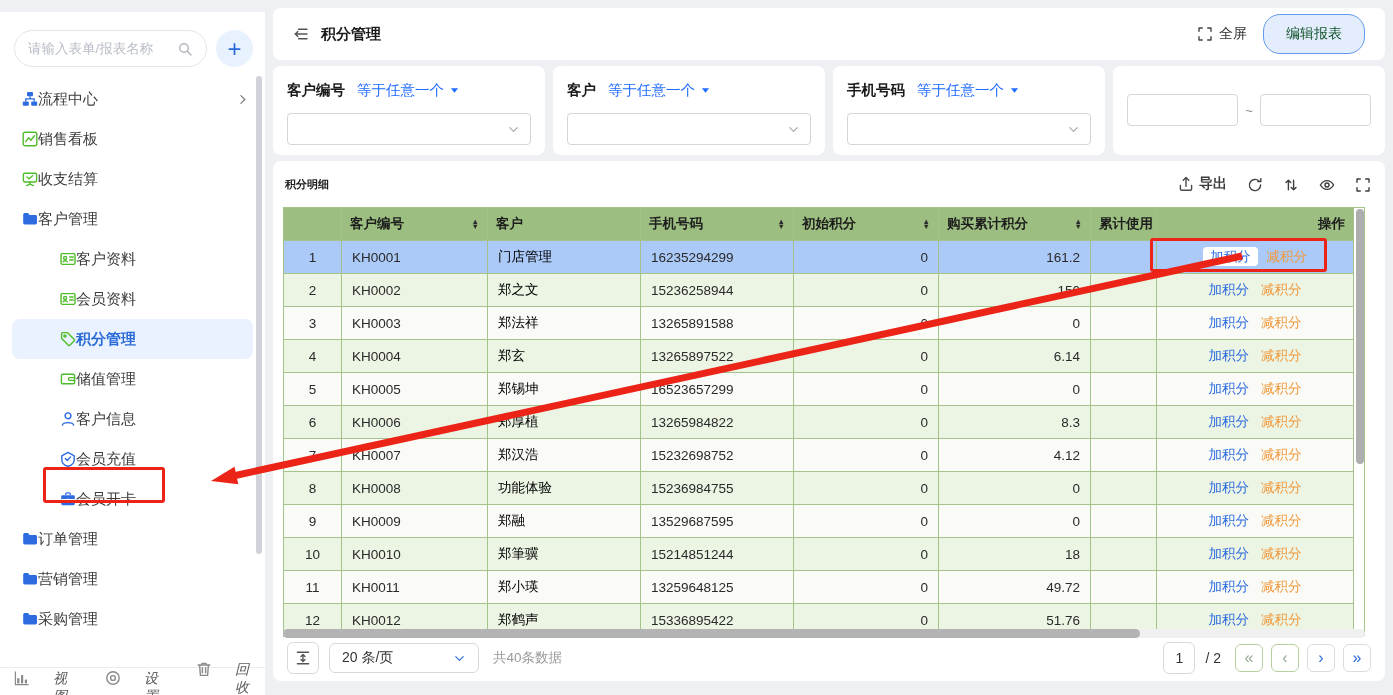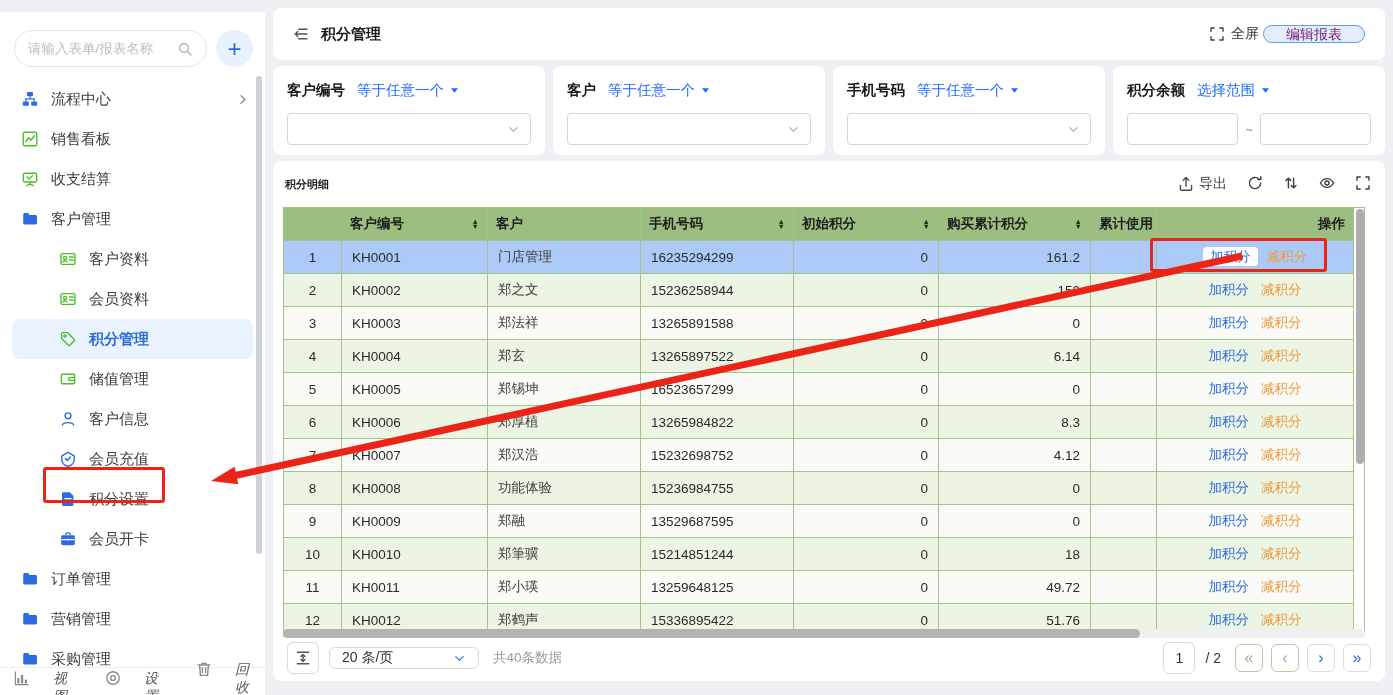--- a/index.html
+++ b/index.html
@@ -10,94 +10,94 @@
   .ic-blue { color:#2e6ae0; }
   .ic-green { color:#4fbc2a; }
 
   
   .sidebar { position:absolute; left:0; top:12px; width:265px; height:695px; background:#fff; z-index:2; }
   .sidebar-top { display:flex; align-items:center; gap:9px; padding:18px 12px 10px 14px; }
   .search-box { flex:1; height:37px; border:1px solid #e3e5ea; border-radius:19px; display:flex; align-items:center; justify-content:space-between; padding:0 13px; color:#b9bdc7; font-size:13.5px; background:#fff; }
   .search-box .icon { color:#b0b4bd; }
   .add-btn { width:37px; height:37px; border-radius:50%; background:#e8f1fe; color:#2b6bd8; font-size:24px; border:none; display:flex; align-items:center; justify-content:center; line-height:1; cursor:pointer; }
   #sidebar-menu { margin-top:2px; }
-  .menu-item { height:40px; display:flex; align-items:center; gap:13px; padding:0 16px 0 22px; font-size:15px; color:#3c3c3c; cursor:pointer; }
+  .menu-item { height:40px; display:flex; align-items:center; padding:0 16px 0 22px; font-size:15px; color:#3c3c3c; cursor:pointer; }
   .menu-item.level1 { padding-left:60px; }
   .menu-item.active { background:#e9f2fe; border-radius:8px; margin:0 12px; padding-left:48px; color:#2b6bd8; font-weight:bold; }
   .menu-item .chev { margin-left:auto; color:#777; }
   .menu-item .chev svg { width:13px; height:13px; }
   .sidebar-scrollbar { position:absolute; right:3px; top:64px; width:6px; height:478px; background:#cfd2d8; border-radius:3px; z-index:3; }
   .sidebar-footer { position:absolute; bottom:0; left:0; right:0; height:40px; border-top:1px solid #ececec; display:flex; align-items:center; padding:0 14px; gap:38px; color:#555; font-size:14px; background:#fff; z-index:4; }
   .footer-item { display:flex; gap:23px; cursor:pointer; color:#5a5a5a;font-style:italic; }
   .footer-item .icon { color:#8a8a8a; }
 
   
   .card { position:absolute; background:#fff; border-radius:8px; }
 
   
   #header-card { left:273px; top:8px; width:1112px; height:52px; display:flex; align-items:center; padding:0 20px; }
   .hc-left { display:flex; align-items:center; gap:12px; }
   .hc-left .icon { color:#555; }
   .page-title { font-size:15px; font-weight:bold; color:#1a1a1a; }
-  .hc-right { margin-left:auto; display:flex; align-items:center; gap:4px; }
+  .hc-right { margin-left:auto; display:flex; align-items:center; gap:16px; }
   .fullscreen-group { display:flex; align-items:center; gap:6px; font-size:14px; color:#333; cursor:pointer; }
   .fullscreen-group .icon { color:#444; }
-  .edit-btn { background:#e3edfc; border:1px solid #639aee; color:#701a75; border-radius:17px; height:18px; padding:0 22px; font-size:14px; cursor:pointer; }
+  .edit-btn { background:#e3edfc; border:1px solid #639aee; color:#14532d; border-radius:17px; height:40px; padding:0 22px; font-size:14px; cursor:pointer; }
 
   
   .filter-card { top:66px; height:89px; width:272px; padding:15px 14px 0 14px; }
   #filter-0 { left:273px; } #filter-1 { left:553px; } #filter-2 { left:833px; } #filter-3 { left:1113px; }
   .filter-head { display:flex; align-items:center; gap:12px; font-size:14.5px; }
   .filter-field { font-weight:bold; color:#1a1a1a; }
   .filter-op { color:#1f6bff; display:flex; align-items:center; gap:5px; cursor:pointer; }
   .filter-op .icon svg { width:11px; height:11px; }
   .filter-select { margin-top:13px; height:32px; border:1px solid #d6d6d6; border-radius:4px; display:flex; align-items:center; justify-content:flex-end; padding:0 10px; color:#a8a8a8; cursor:pointer; background:#fff; }
   .filter-select .icon svg { width:13px; height:13px; }
   .range-row { margin-top:13px; display:flex; align-items:center; gap:7px; }
   .range-input { flex:1; height:32px; border:1px solid #d6d6d6; border-radius:4px; background:#fff; }
   .range-sep { color:#888; font-size:13px; }
 
   
   #table-card { left:273px; top:161px; width:1112px; height:520px; }
   .table-head-row { display:flex; align-items:center; justify-content:space-between; padding:14px 14px 0 12px; }
   .table-title { font-size:11px; font-weight:bold; color:#1a1a1a; }
-  .table-tools { display:flex; align-items:flex-start; gap:20px; color:#444; font-size:14px; }
+  .table-tools { display:flex; align-items:flex-end; gap:20px; color:#444; font-size:14px;font-weight:bold; }
   .tool-item { display:flex; align-items:center; gap:5px; cursor:pointer; color:#3d3d3d; }
   .tool-item .icon { color:#4a4a4a; }
 
   .table-wrap { position:absolute; left:10px; top:46px; width:1082px; height:429px; display:flex; }
   table { border-collapse:collapse; table-layout:fixed; width:1070px; font-size:13.5px; }
   th,td { border:1px solid #a3c38a; height:33px; padding:0 10px; overflow:hidden; white-space:nowrap; }
   thead th { background:#9cbe80; font-weight:bold; color:#1d1d1d; padding:0 8px; }
   .th-flex { display:flex; align-items:center; }
   .th-flex.center { justify-content:flex-end; }
   .sort-glyph { margin-left:auto; display:flex; flex-direction:column; line-height:5.5px; font-size:7.5px; color:#2b2b2b; cursor:pointer; font-style:normal; }
   .sort-glyph i { font-style:normal; }
   tbody td { color:#2a2a2a; }
   .r-white td { background:#fafbf7; }
   .r-green td { background:#ecf4e4; }
   .r-selected td { background:#abcaf8; }
   .c-idx { text-align:center; }
   .c-num { text-align:right; }
   .c-act { text-align:center; }
-  .lnk { color:#404040; cursor:pointer; text-decoration:none; }
+  .lnk { color:#000000; cursor:pointer; text-decoration:none; }
   .act-add { color:#2d6cdf; cursor:pointer; margin-right:12px; }
   .act-add.hl { background:#fff; border-radius:4px; padding:2px 7px; margin-right:9px; }
   .act-sub { color:#f09a3e; cursor:pointer; }
 
   .vscroll { width:12px; border:1px solid #a3c38a; border-left:none; background:#fff; position:relative; }
   .vscroll-thumb { position:absolute; left:1.5px; top:1px; width:8px; height:255px; background:#aeaeae; border-radius:4px; }
   .hscroll { position:absolute; left:10px; top:468px; width:1082px; height:9px; background:#f0f0f0; border-radius:5px; }
   .hscroll-thumb { width:857px; height:9px; background:#b3b3b3; border-radius:5px; cursor:pointer; }
 
   
   .pager { position:absolute; left:0; bottom:0; width:100%; height:46px; display:flex; align-items:center; justify-content:space-between; padding:0 14px; }
   .pager-left { display:flex; align-items:center; gap:10px; }
   .sq-btn { width:32px; height:32px; border:1px solid #d9d9d9; border-radius:6px; display:flex; align-items:center; justify-content:center; color:#555; background:#fff; cursor:pointer; }
-  .page-size-select { width:150px; height:22px; border:1px solid #d9d9d9; border-radius:6px; display:flex; align-items:center; justify-content:space-between; padding:0 12px; font-size:14px; color:#333; cursor:pointer; background:#fff; }
+  .page-size-select { width:150px; height:30px; border:1px solid #d9d9d9; border-radius:6px; display:flex; align-items:center; justify-content:space-between; padding:0 12px; font-size:14px; color:#333; cursor:pointer; background:#fff; }
   .page-size-select .icon { color:#2b6bd8; }
   .page-size-select .icon svg { width:13px; height:13px; }
   .total-text { color:#9a9a9a; font-size:13.5px; margin-left:4px; }
   .pager-right { display:flex; align-items:center; gap:8px; }
   .page-box { min-width:32px; height:32px; border:1px solid #d9d9d9; border-radius:6px; display:flex; align-items:center; justify-content:center; font-size:14px; color:#333; background:#fff; }
   .page-ind { font-size:14px; color:#333; margin:0 6px 0 2px; }
   .nav-btn { width:28px; height:28px; border:1px solid #dcdcdc; border-radius:6px; background:#fff; display:flex; align-items:center; justify-content:center; font-size:16px; cursor:pointer; line-height:1; }
   .nav-btn.disabled { border-color:#b5cfa0; color:#96a896; }
   .nav-btn.enabled { color:#2b6bd8; }
 
@@ -216,29 +216,20 @@
         <span>客户信息</span>
       </div>
       <div class="menu-item level1">
         <span class="icon ic-blue">
           <svg viewBox="0 0 16 16" fill="none" stroke="currentColor" stroke-width="1.4" stroke-linecap="round" stroke-linejoin="round">
             <path d="M8 1.4l6.2 3.4v3.6c0 3.6-2.6 6-6.2 6.8-3.6-.8-6.2-3.2-6.2-6.8V4.8z"></path>
             <path d="M5.4 7.6l1.9 1.9 3.3-3.6"></path>
           </svg>
         </span>
         <span>会员充值</span>
-      </div>
-      <div class="menu-item level1">
-        <span class="icon ic-blue">
-          <svg viewBox="0 0 16 16">
-            <path fill="currentColor" d="M3.2 1.2h6.6l3.6 3.6v9a1.2 1.2 0 01-1.2 1.2H3.2A1.2 1.2 0 012 13.8V2.4a1.2 1.2 0 011.2-1.2z"></path>
-            <path d="M4.8 7.6h6.4M4.8 10.6h6.4" stroke="#fff" stroke-width="1.2" stroke-linecap="round"></path>
-          </svg>
-        </span>
-        <span>积分设置</span>
       </div>
       <div class="menu-item level1">
         <span class="icon ic-blue">
           <svg viewBox="0 0 16 16">
             <rect x="1.2" y="4.2" width="13.6" height="10" rx="1.4" fill="currentColor"></rect>
             <path d="M5.8 4V3a1.2 1.2 0 011.2-1.2h2A1.2 1.2 0 0110.2 3v1" stroke="currentColor" stroke-width="1.3" fill="none"></path>
             <path d="M1.2 8.6h13.6M8 7.4v2.4" stroke="#fff" stroke-width="1.1"></path>
           </svg>
         </span>
         <span>会员开卡</span>
@@ -382,31 +373,20 @@
   <div class="filter-select">
     <span class="icon chevron-slot">
         <svg viewBox="0 0 16 16" fill="none" stroke="currentColor" stroke-width="1.4" stroke-linecap="round" stroke-linejoin="round">
           <path d="M3.4 5.8L8 10.4l4.6-4.6"></path>
         </svg>
       </span>
   </div>
 </div>
 
 <div class="card filter-card" id="filter-3">
-  <div class="filter-head">
-    <span class="filter-field">积分余额</span>
-    <span class="filter-op">
-      <span>选择范围</span>
-      <span class="icon caret-slot">
-          <svg viewBox="0 0 16 16" fill="currentColor">
-            <path d="M2.8 4.8h10.4L8 11.2z"></path>
-          </svg>
-        </span>
-    </span>
-  </div>
   <div class="range-row">
     <div class="range-input"></div>
     <span class="range-sep">~</span>
     <div class="range-input"></div>
   </div>
 </div>
 
 <div class="card" id="table-card">
   <div class="table-head-row">
     <span class="table-title">积分明细</span>

